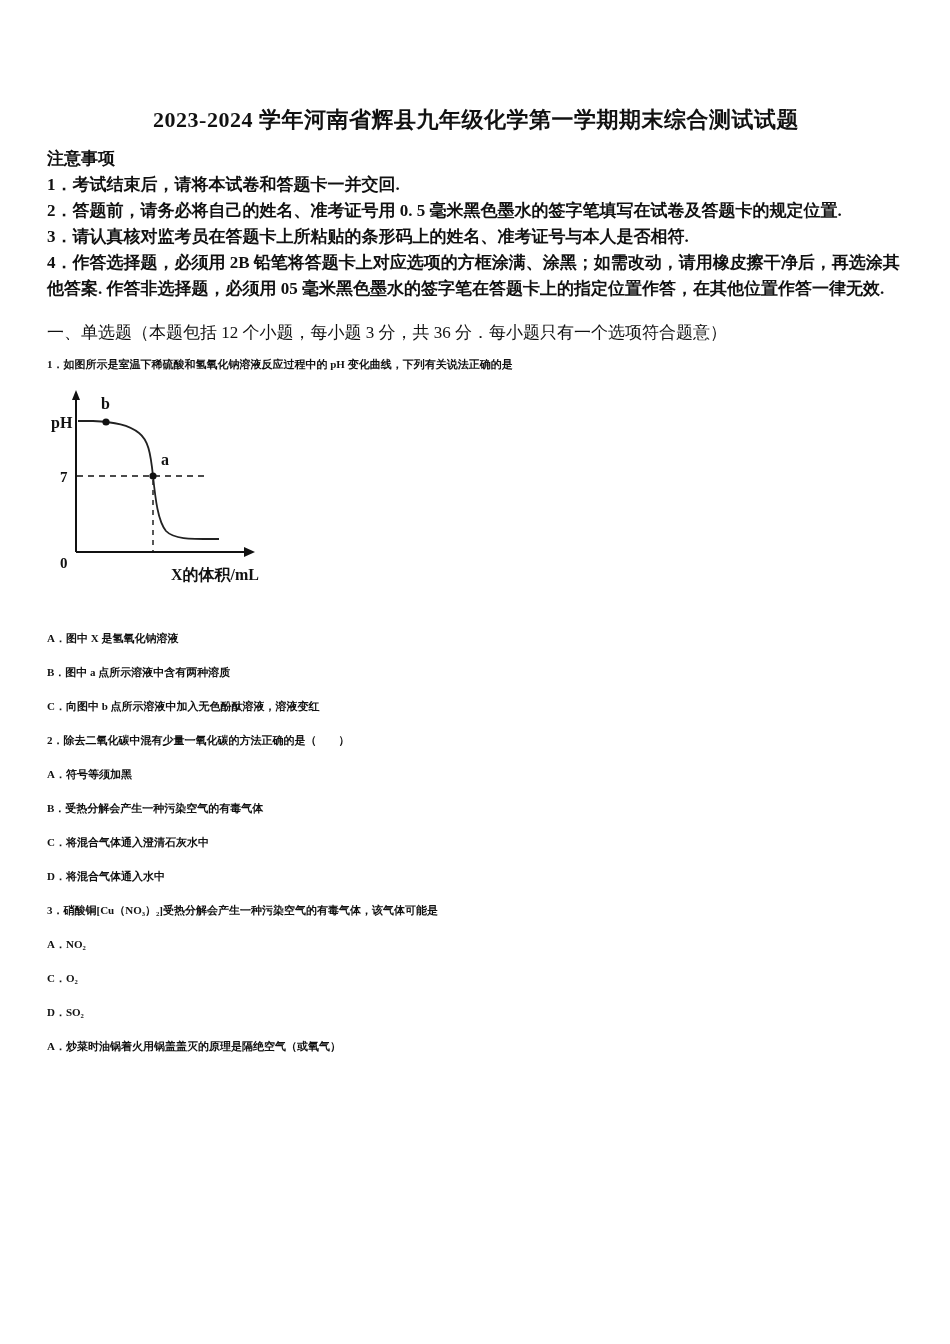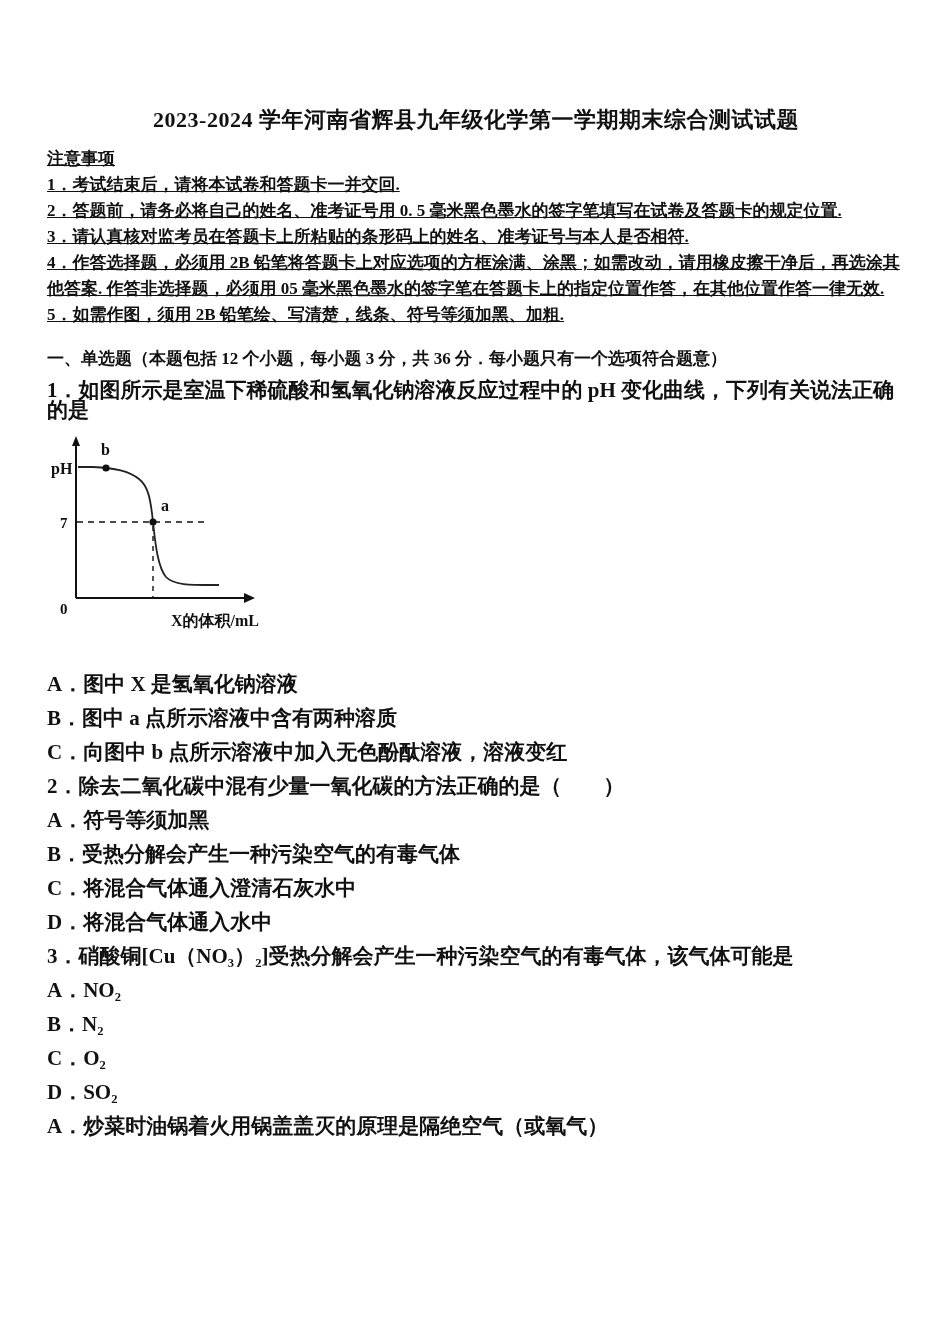--- a/index.html
+++ b/index.html
@@ -10,41 +10,40 @@
     padding:106px 45px 48px 47px;
     background:#ffffff;
     color:#111111;
     font-family:"Liberation Serif","DejaVu Serif",serif;
     overflow:hidden;
   }
   .title{
     font-size:22px;line-height:28px;font-weight:800;
     text-align:center;margin:0 0 12px 0;letter-spacing:0.5px;
   }
-  .notice p{font-size:17px;line-height:26px;margin:0;font-weight:700;text-decoration:underline;}
-  .section-header{font-size:17px;line-height:26px;font-weight:700;margin:18px 0 8px 0;}
-  .qline{font-size:21px;line-height:20px;margin:8px 0 14px 0;font-weight:700;}
+  .notice p{font-size:17px;line-height:26px;margin:0;font-weight:700;}
+  .section-header{font-size:17px;line-height:26px;font-weight:400;margin:18px 0 8px 0;}
+  .qline{font-size:11px;line-height:20px;margin:8px 0 14px 0;font-weight:700;}
   .emph{font-weight:400;}
   figure.chart{margin:0 0 28px -16px;padding:0;width:320px;height:212px;}
   svg text{font-family:"Liberation Serif","DejaVu Serif",serif;font-weight:700;fill:#111;}
 </style>
 </head>
 <body>
 
 <div class="page">
 
   <h1 class="title">2023-2024 学年河南省辉县九年级化学第一学期期末综合测试试题</h1>
 
   <div class="notice">
     <p>注意事项</p>
     <p>1．考试结束后，请将本试卷和答题卡一并交回.</p>
     <p>2．答题前，请务必将自己的姓名、准考证号用 0. 5 毫米黑色墨水的签字笔填写在试卷及答题卡的规定位置.</p>
     <p>3．请认真核对监考员在答题卡上所粘贴的条形码上的姓名、准考证号与本人是否相符.</p>
     <p>4．作答选择题，必须用 2B 铅笔将答题卡上对应选项的方框涂满、涂黑；如需改动，请用橡皮擦干净后，再选涂其他答案. 作答非选择题，必须用 05 毫米黑色墨水的签字笔在答题卡上的指定位置作答，在其他位置作答一律无效.</p>
-    <p>5．如需作图，须用 2B 铅笔绘、写清楚，线条、符号等须加黑、加粗.</p>
   </div>
 
   <p class="section-header">一、单选题（本题包括 12 个小题，每小题 3 分，共 36 分．每小题只有一个选项符合题意）</p>
 
   <p class="qline">1．如图所示是室温下稀硫酸和氢氧化钠溶液反应过程中的 pH 变化曲线，下列有关说法正确的是</p>
 
   <figure class="chart">
     <svg width="320" height="212" viewBox="0 0 320 212">
 
       <line x1="45" y1="8" x2="45" y2="164" stroke="#111" stroke-width="2"></line>
@@ -74,19 +73,18 @@
   <p class="qline">C．向图中 b 点所示溶液中加入无色酚酞溶液，溶液变红</p>
 
   <p class="qline">2．除去二氧化碳中混有少量一氧化碳的方法正确的是（　　）</p>
   <p class="qline">A．符号等须加黑</p>
   <p class="qline">B．受热分解会产生一种污染空气的有毒气体</p>
   <p class="qline">C．将混合气体通入澄清石灰水中</p>
   <p class="qline">D．将混合气体通入水中</p>
 
   <p class="qline">3．硝酸铜[Cu（NO₃）₂]受热分解会产生一种污染空气的有毒气体，该气体可能是</p>
   <p class="qline">A．NO₂</p>
-  <p class="qline">B．N₂</p>
   <p class="qline">C．O₂</p>
   <p class="qline">D．SO₂</p>
 
   <p class="qline">A．炒菜时油锅着火用锅盖盖灭的原理是隔绝空气（或氧气）</p>
 
 </div>
 
 </body></html>

